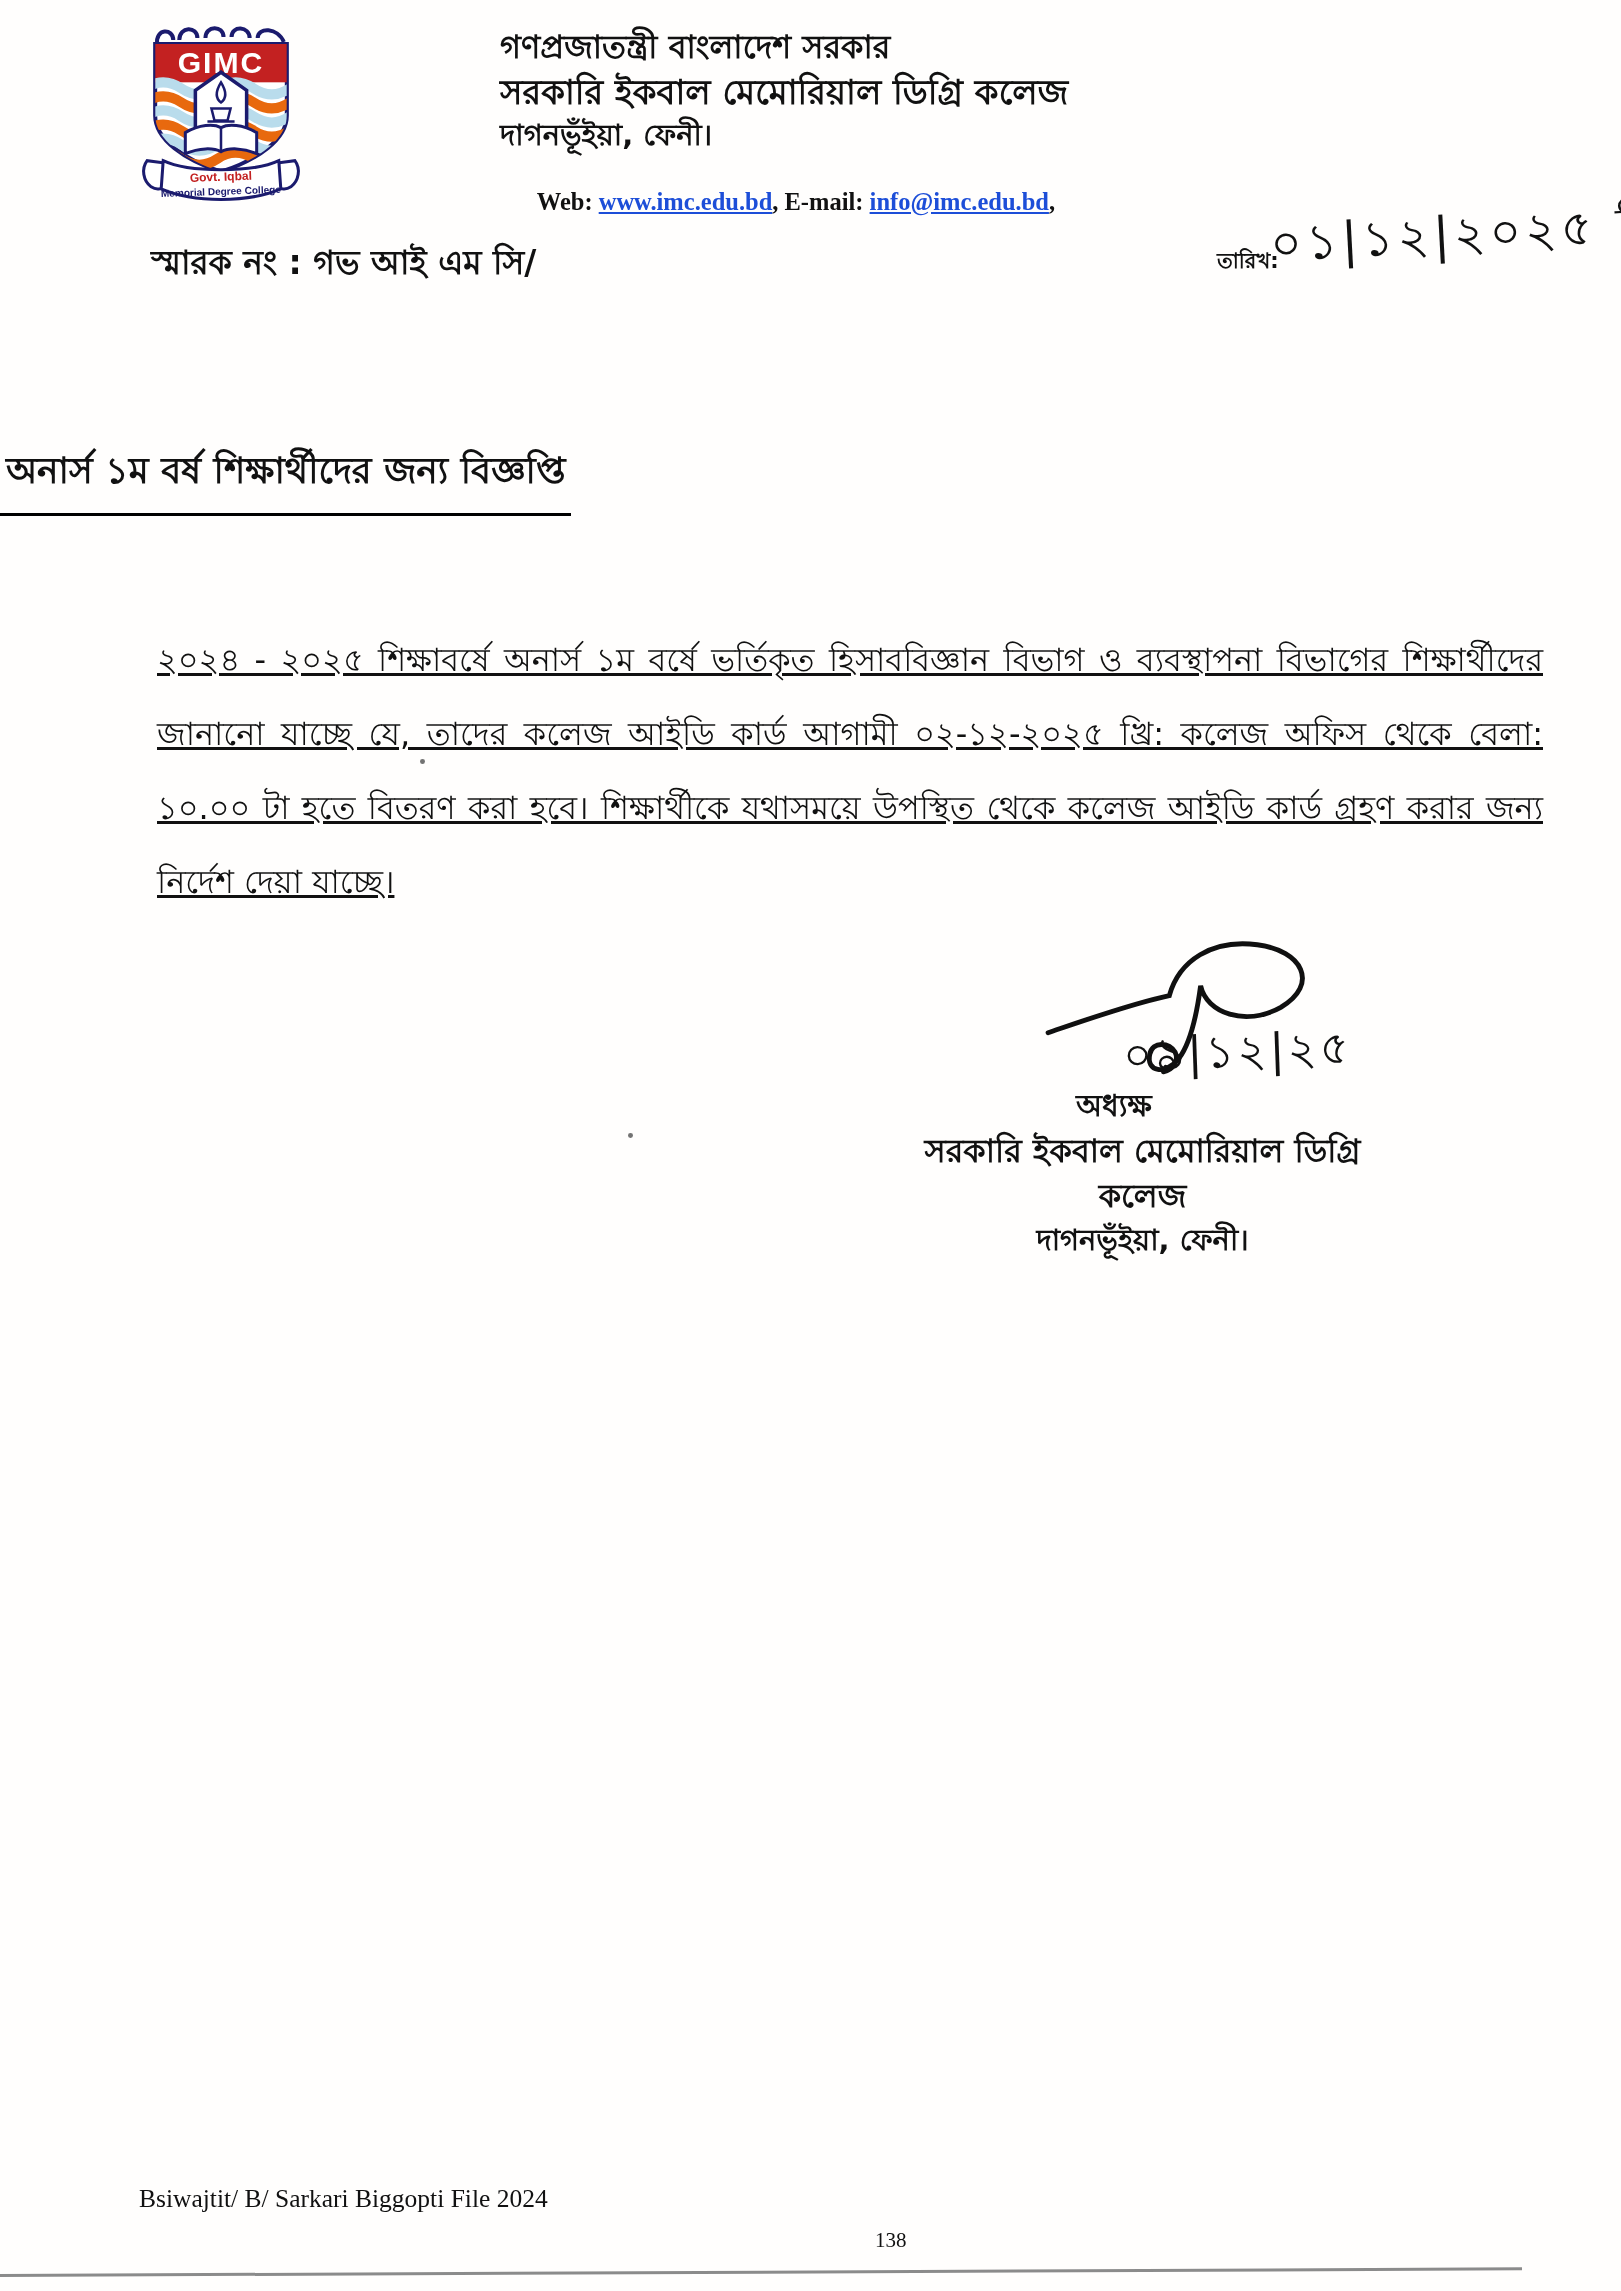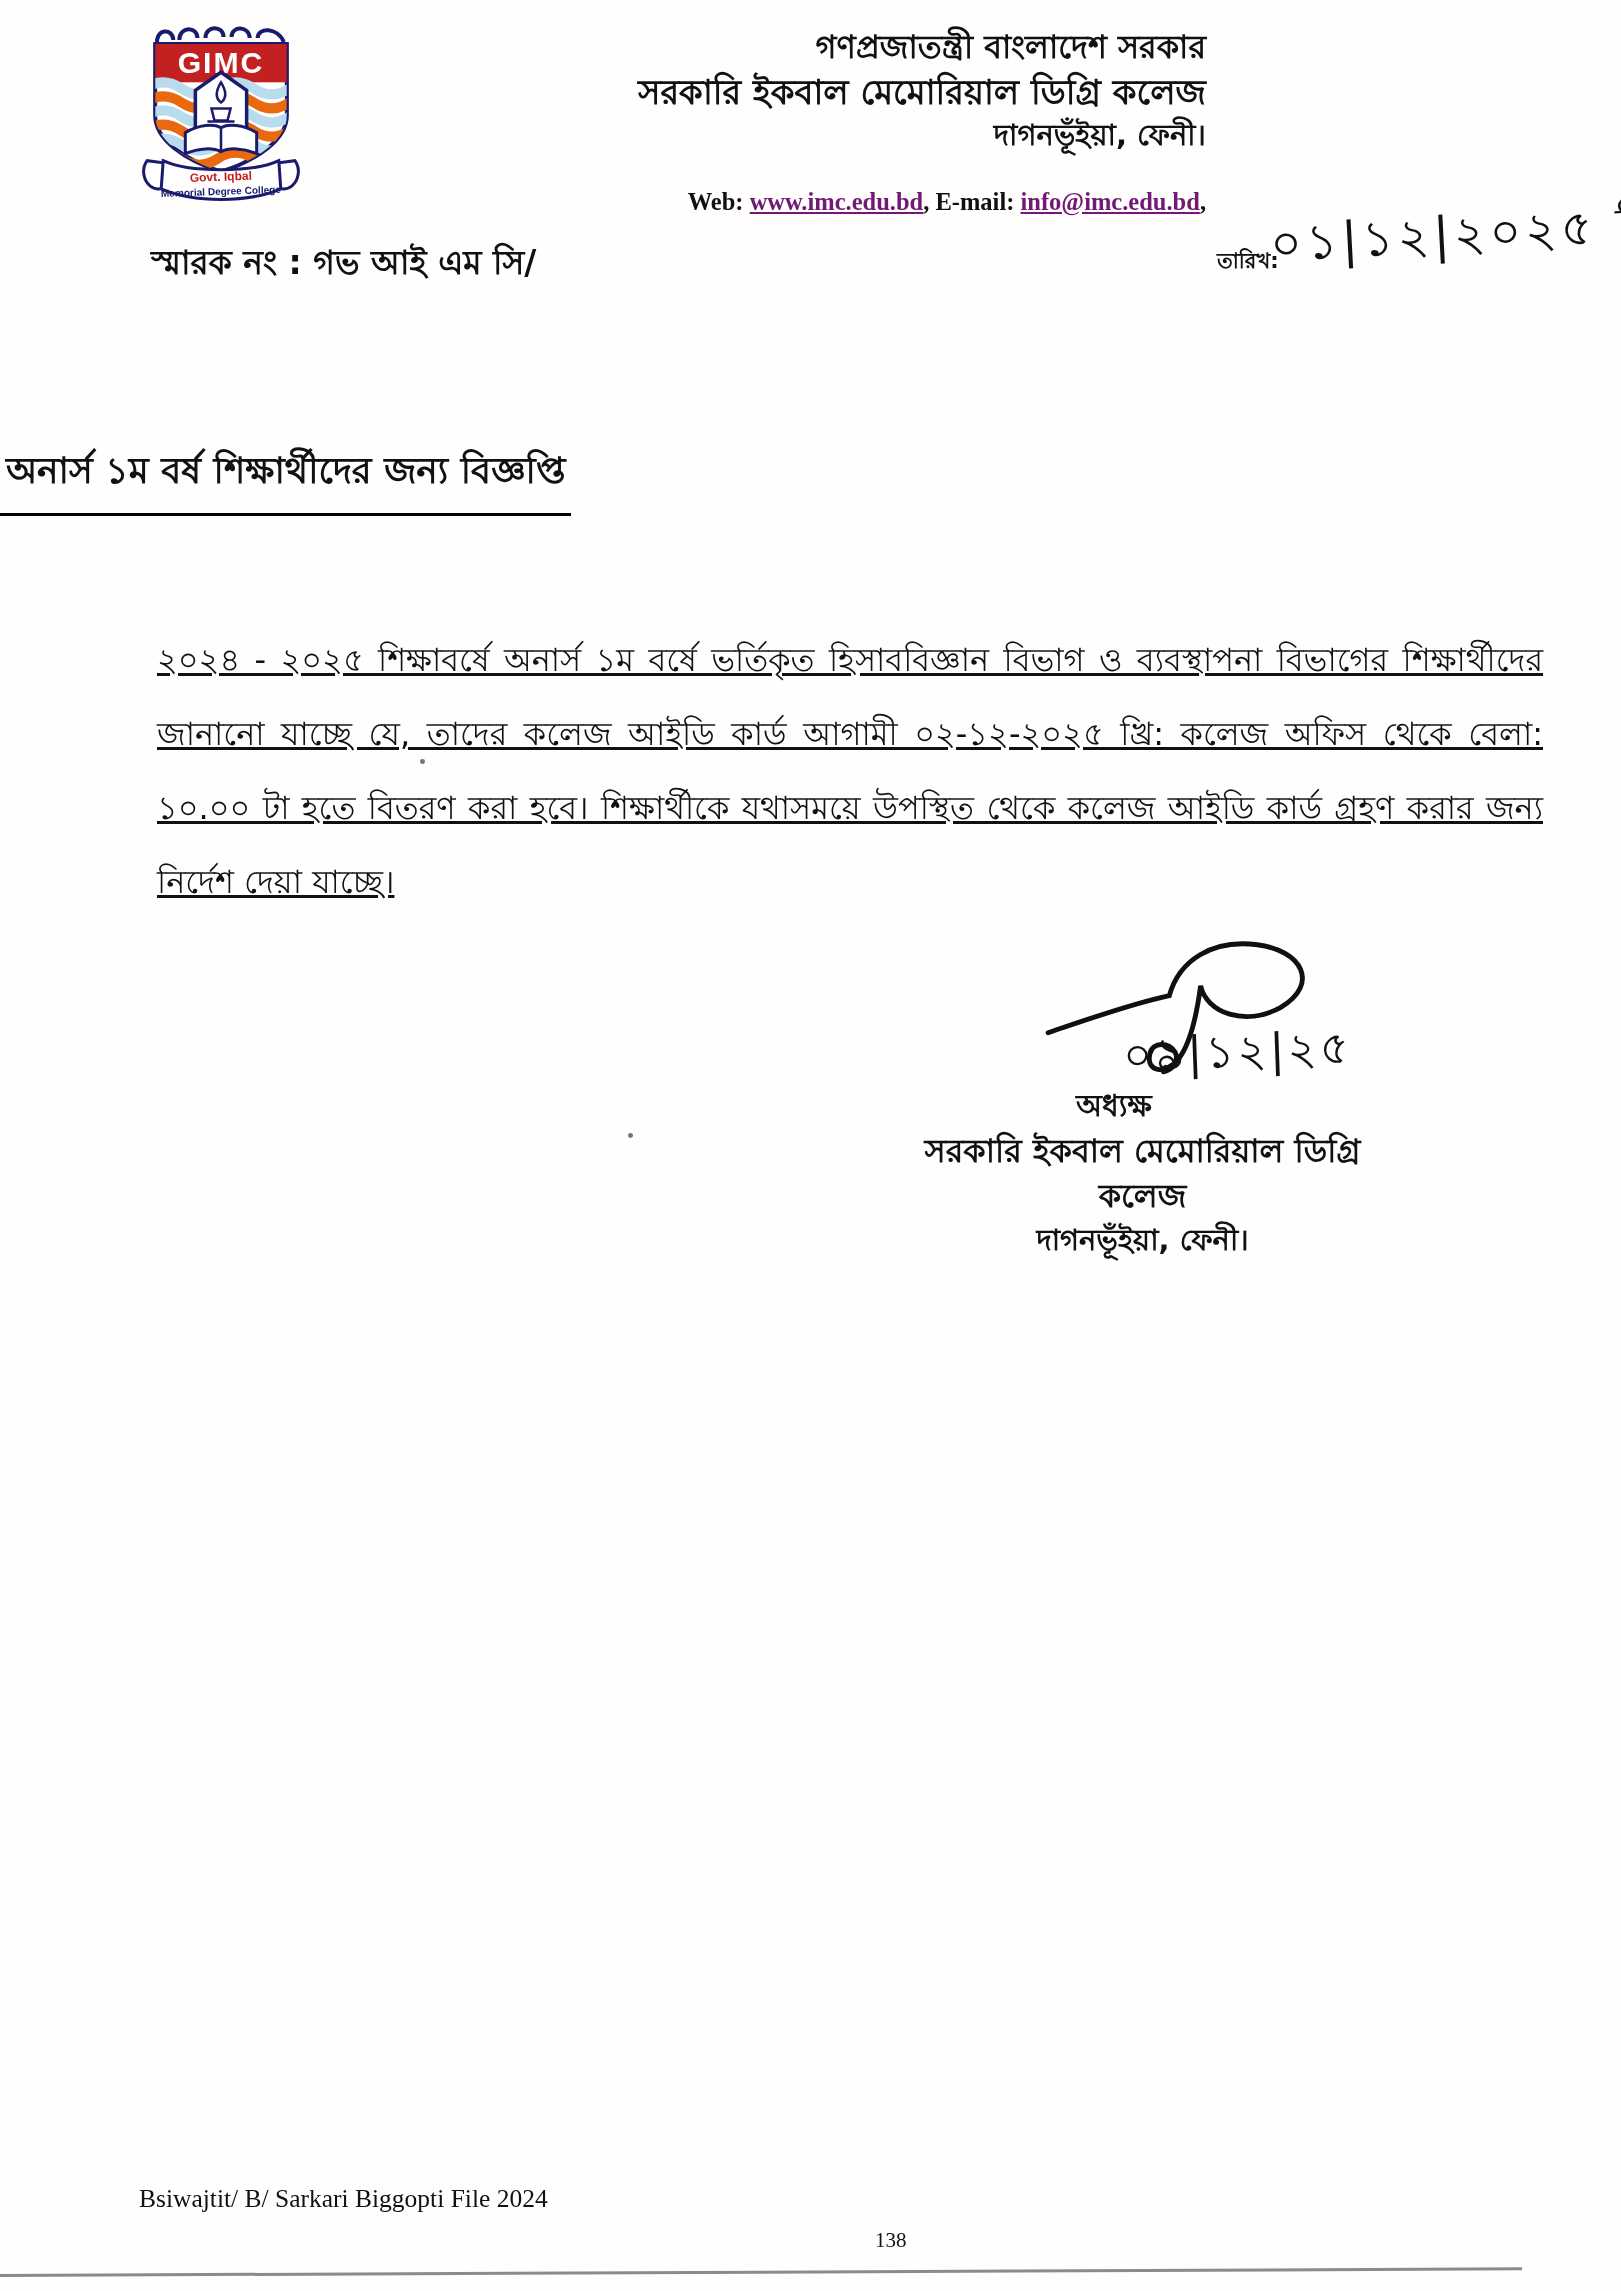--- a/index.html
+++ b/index.html
@@ -6,27 +6,27 @@
   html,body { background:#ffffff; }
   body { font-family:"Liberation Serif","DejaVu Serif",serif; color:#111; }
   .page {
     position:relative; width:1621px; height:2292px; background:#fffefd;
     overflow:hidden; margin:0 auto;
   }
   .bn { font-family:"DejaVu Sans","Liberation Serif",serif; }
   
   .logo { position:absolute; left:133px; top:19.6px; width:176px; height:196px; }
   
-  .header { position:absolute; left:500px; top:25.5px; width:706px; text-align:right; }
+  .header { position:absolute; left:500px; top:25.5px; width:706px; text-align:left; }
   .h-gov   { font-size:32px; font-weight:bold; line-height:43px; }
   .h-off   { font-size:29px; font-weight:bold; line-height:41px; }
   .h-col   { font-size:34px; font-weight:bold; line-height:47px; }
   .h-addr  { font-size:29px; font-weight:bold; line-height:39px; }
   .h-web   { font-size:24.5px; font-weight:bold; line-height:31px; white-space:pre-wrap; }
-  .h-web .link { color:#701a75; text-decoration:underline; }
+  .h-web .link { color:#1d4ed8; text-decoration:underline; }
   
   .memo   { position:absolute; left:151px; top:237px; font-size:33px; font-weight:bold; }
   .date-label { position:absolute; left:1217px; top:245px; font-size:21px; font-weight:bold; }
   .date-hand  { position:absolute; left:1270px; top:196px; font-size:49px; font-weight:normal;
                 transform:rotate(-3deg); letter-spacing:3.9px; white-space:nowrap; }
   
   .title-wrap { position:absolute; left:0; top:443px; width:1621px; text-align:left; }
   .title { display:inline-block; font-size:36px; font-weight:bold;
            border-bottom:3.9px solid #000; padding:0 5.9px 9.8px 5.9px; }
   

